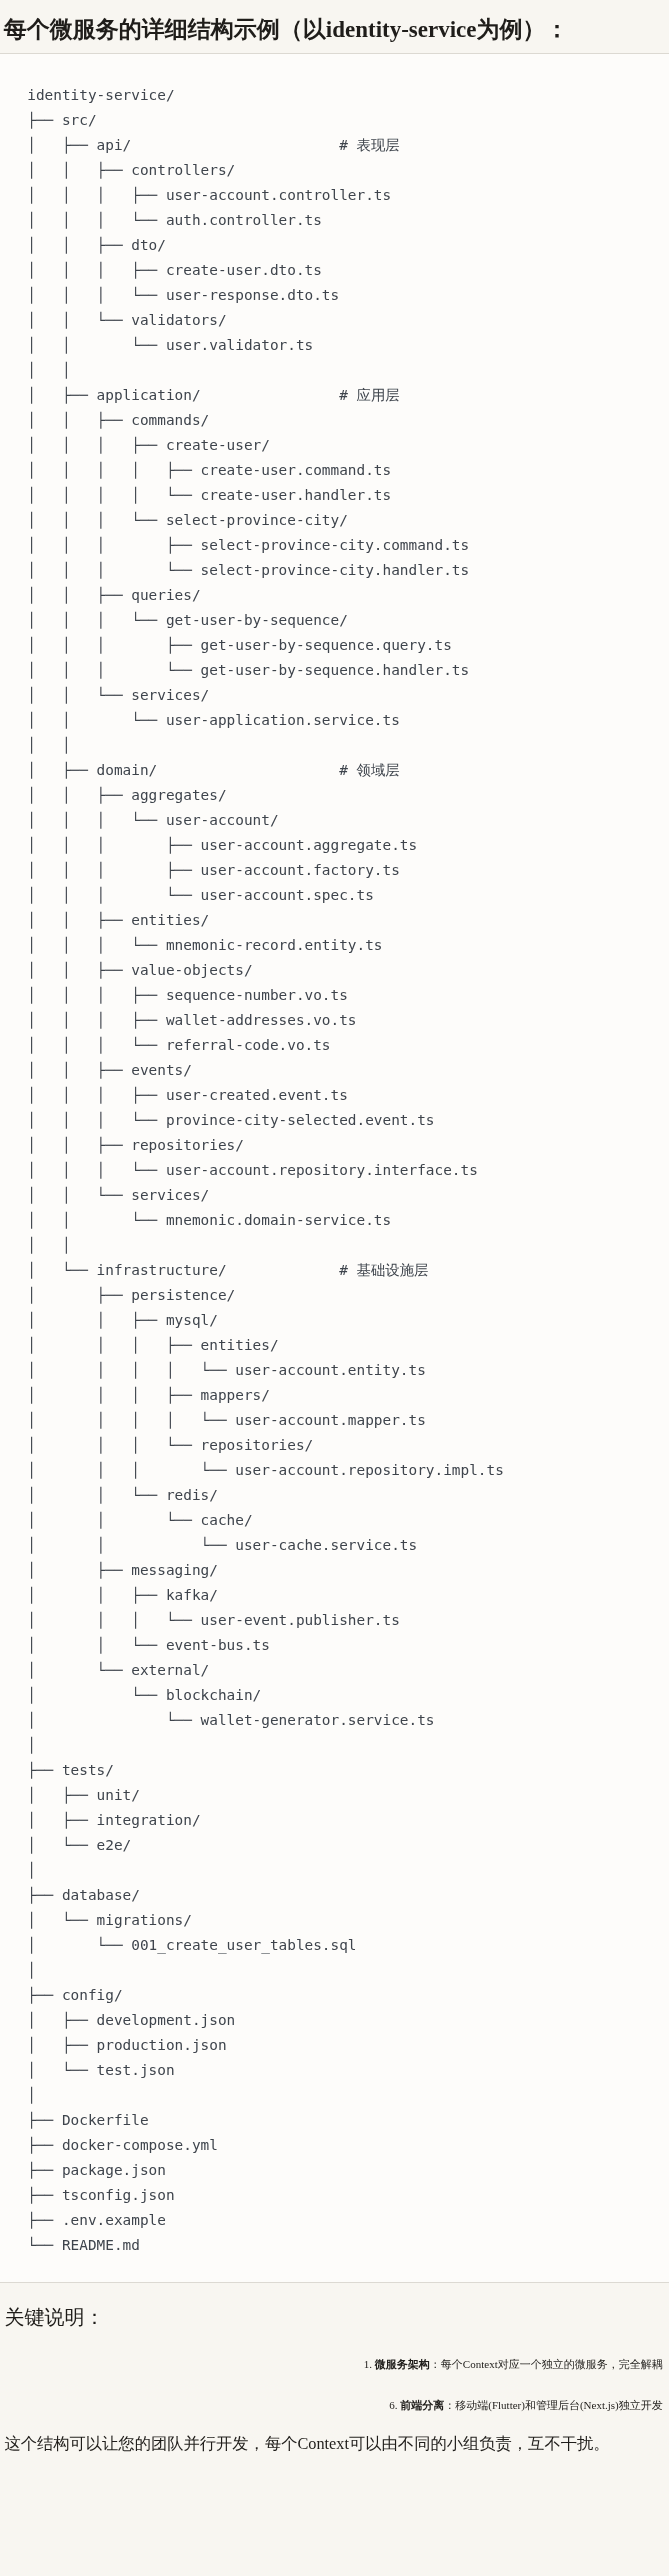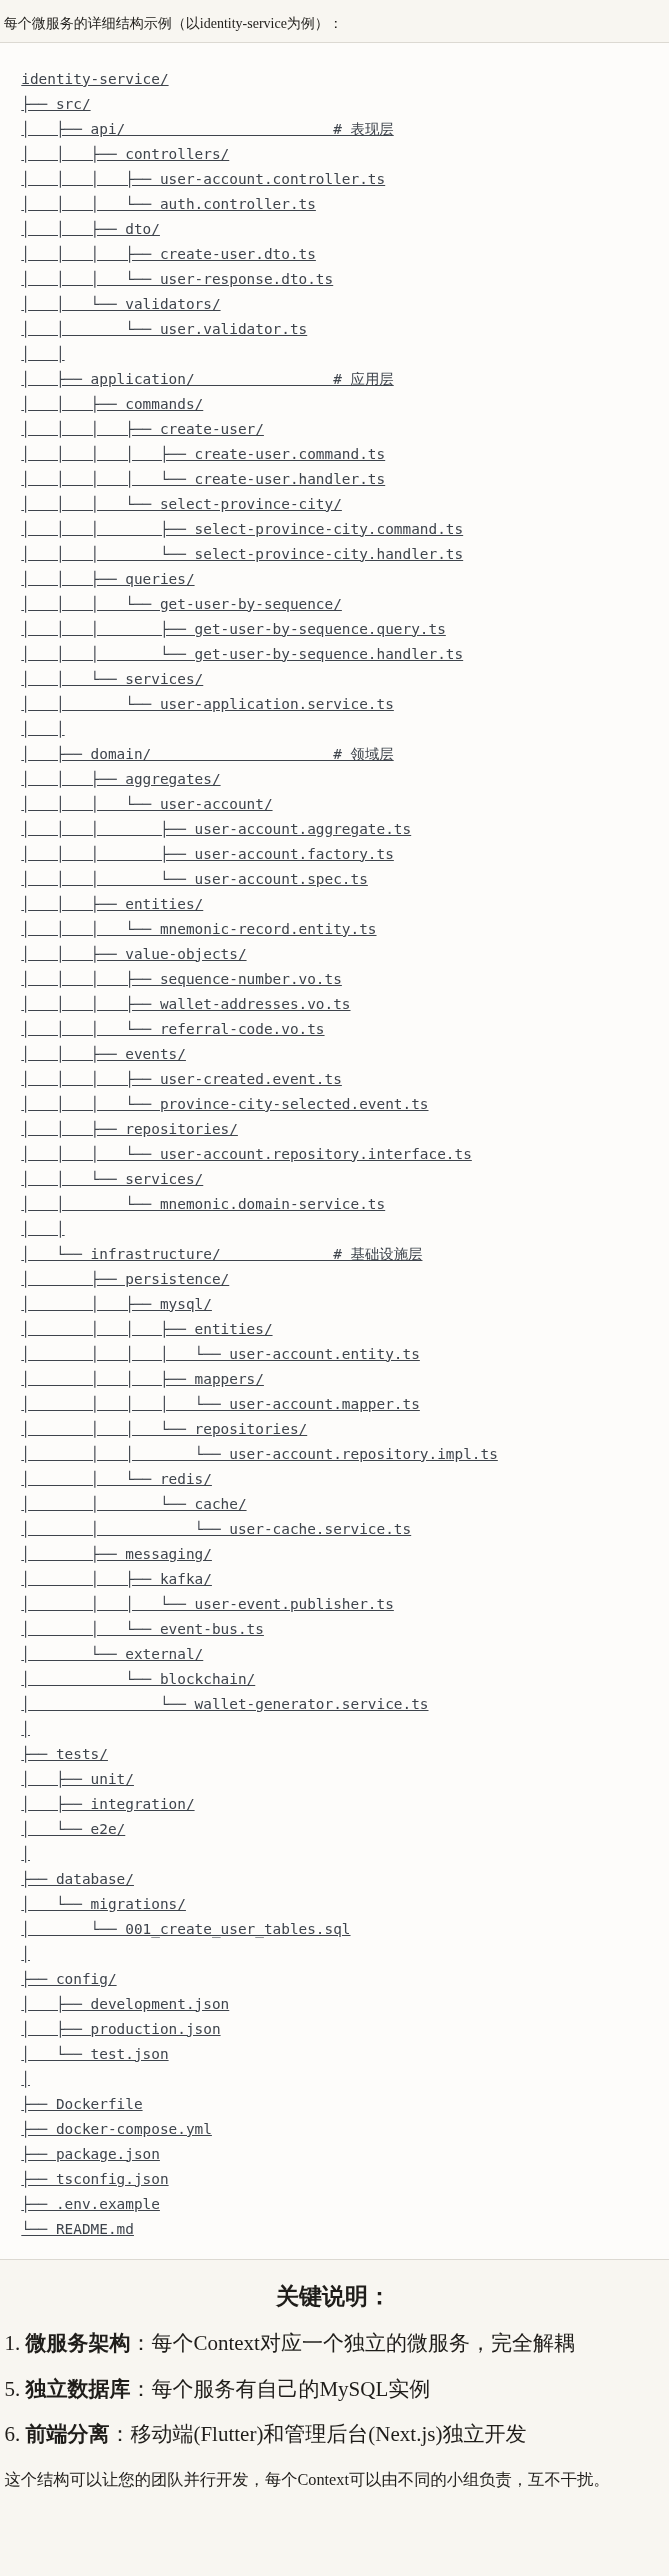--- a/index.html
+++ b/index.html
@@ -11,54 +11,53 @@
   body {
     width: 669px;
     min-height: 2576px;
     font-family: "Liberation Serif", "DejaVu Serif", serif;
     color: #1f1d1a;
   }
   .page {
     padding-top: 16.3px;
   }
   .page-title {
-    font-size: 14px;
-    font-weight: 400;
+    font-size: 23px;
+    font-weight: 700;
     line-height: 1.2;
     margin: 0 5px 8.8px 3.8px;
   }
   .code-block {
     background: #fdfcfa;
     border-top: 0.6px solid #dcd9d2;
     border-bottom: 0.6px solid #dcd9d2;
     padding: 13.8px 5px 7.5px 11.3px;
     overflow: hidden;
   }
   .file-tree {
-    margin: 10px;
+    margin: 16px;
     font-family: "DejaVu Sans Mono", "Liberation Mono", monospace;
     font-size: 14.4px;
     line-height: 25px;
     color: #3e444c;
     white-space: pre;
-    text-decoration: underline;
   }
   .notes {
     padding: 0 6.3px 0 4.4px;
   }
   .notes-heading {
-    font-size: 23px;
-    font-weight: 700;
+    font-size: 20px;
+    font-weight: 400;
     margin: 21px 0 0 0;
-    text-align: center;
   }
   .note-item {
-    font-size: 21px;
+    font-size: 11px;
     line-height: 1.35;
-    margin-top: 17px;
+    margin-top: 26px;
+    text-align: right;
   }
   .note-label {
     font-weight: 700;
   }
   .closing-paragraph {
     font-size: 16.3px;
     line-height: 1.35;
     margin-top: 20.6px;
     padding-bottom: 11.3px;
   }
@@ -162,21 +161,20 @@
 
   <div class="notes">
 
     <p class="notes-heading">关键说明：</p>
 
     <div class="note-item"><span>1. </span><span class="note-label">微服务架构</span><span>：每个Context对应一个独立的微服务，完全解耦</span></div>
 
 
 
 
-    <div class="note-item"><span>5. </span><span class="note-label">独立数据库</span><span>：每个服务有自己的MySQL实例</span></div>
 
     <div class="note-item"><span>6. </span><span class="note-label">前端分离</span><span>：移动端(Flutter)和管理后台(Next.js)独立开发</span></div>
 
     <p class="closing-paragraph">这个结构可以让您的团队并行开发，每个Context可以由不同的小组负责，互不干扰。</p>
 
   </div>
 
 </div>
 
 

